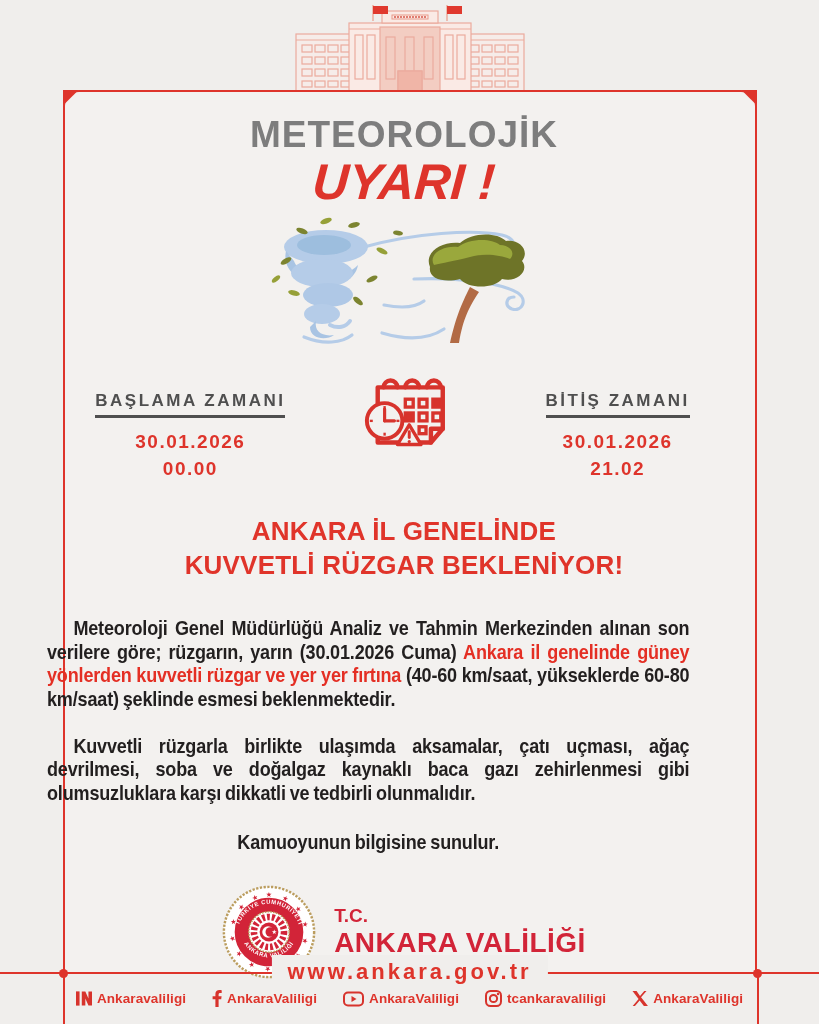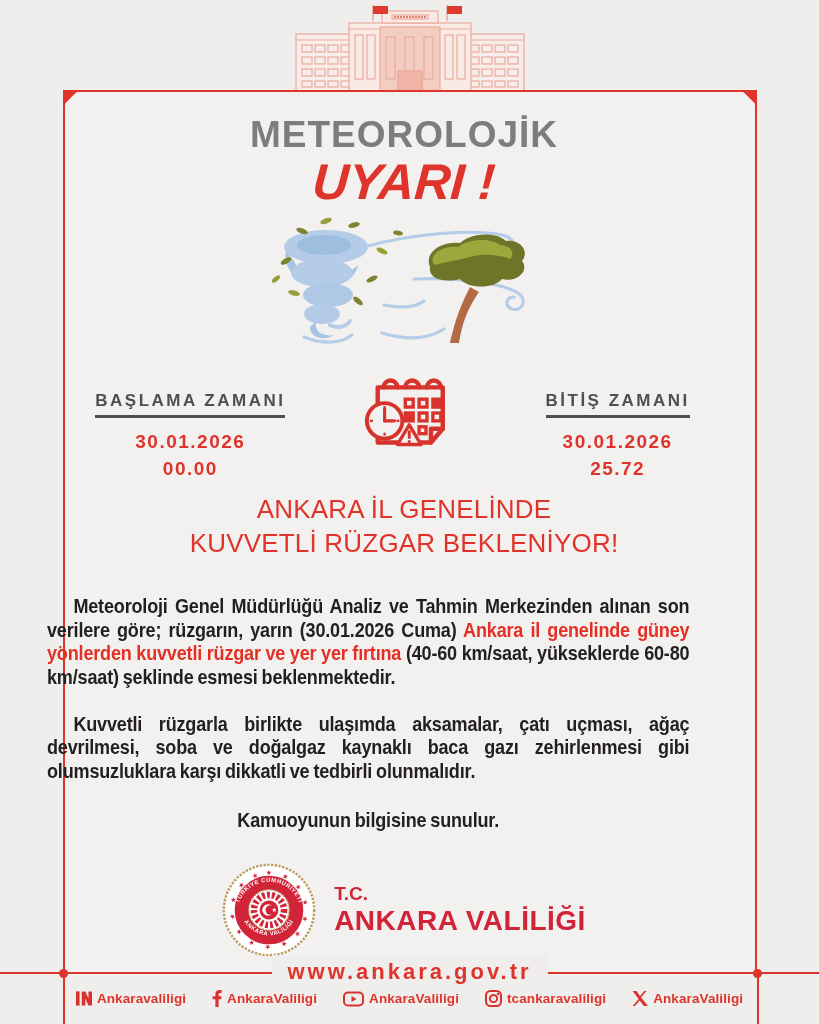--- a/index.html
+++ b/index.html
@@ -59,21 +59,21 @@
   .wind-wrap{margin-top:10px;height:134px;display:flex;justify-content:center;}
 
   
   .schedule{margin-top:20px;display:flex;justify-content:center;align-items:flex-start;gap:54px;height:104px;}
   .time-col{width:230px;padding-top:20px;}
   .time-label{display:inline-block;font-size:17px;font-weight:bold;letter-spacing:2.5px;color:var(--gray-label);border-bottom:3px solid var(--gray-label);padding-bottom:4px;}
   .time-val{margin-top:10px;font-size:19px;font-weight:bold;letter-spacing:1.5px;color:var(--red);line-height:1.45;}
   .cal-icon{margin-top:0;}
 
   
-  .alert-heading{margin-top:18px;font-size:26px;font-weight:normal;color:#e0342a;line-height:1.3;letter-spacing:0.2px;}
+  .alert-heading{margin-top:40px;font-size:26px;font-weight:bold;color:#e0342a;line-height:1.3;letter-spacing:0.2px;}
   .body-copy{width:730px;margin-left:-42px;position:relative;left:50%;transform:translateX(-315px) scaleX(0.88);transform-origin:0 0;text-align:justify;}
   .body-copy p{font-size:20.5px;font-weight:bold;line-height:1.14;color:var(--ink);text-indent:30px;letter-spacing:-0.2px;word-spacing:-1px;}
   .p1{margin-top:34px;}
   .p2{margin-top:24px;}
   .seg-dark{color:var(--ink);}
   .seg-red{color:#e42f24;}
   .closing{margin-top:26px;text-align:center !important;text-indent:0 !important;}
 
   
   .issuer{margin-top:32px;display:flex;justify-content:center;align-items:center;gap:18px;}
@@ -264,21 +264,21 @@
           <path d="M52,54 L64,74 L40,74 Z" fill="#f3f1ef" stroke="#d7332c" stroke-width="3.4" stroke-linejoin="round"></path>
           <line x1="52" y1="61" x2="52" y2="67" stroke="#d7332c" stroke-width="3" stroke-linecap="round"></line>
           <circle cx="52" cy="71" r="1.6" fill="#d7332c"></circle>
         </g>
       </svg>
 
       <div class="time-col">
         <span class="time-label">BİTİŞ ZAMANI</span>
         <div class="time-val">
           <div>30.01.2026</div>
-          <div>25.72</div>
+          <div>21.02</div>
         </div>
       </div>
     </div>
 
     <div class="alert-heading">
       <div>ANKARA İL GENELİNDE</div>
       <div>KUVVETLİ RÜZGAR BEKLENİYOR!</div>
     </div>
 
     <div class="body-copy">

